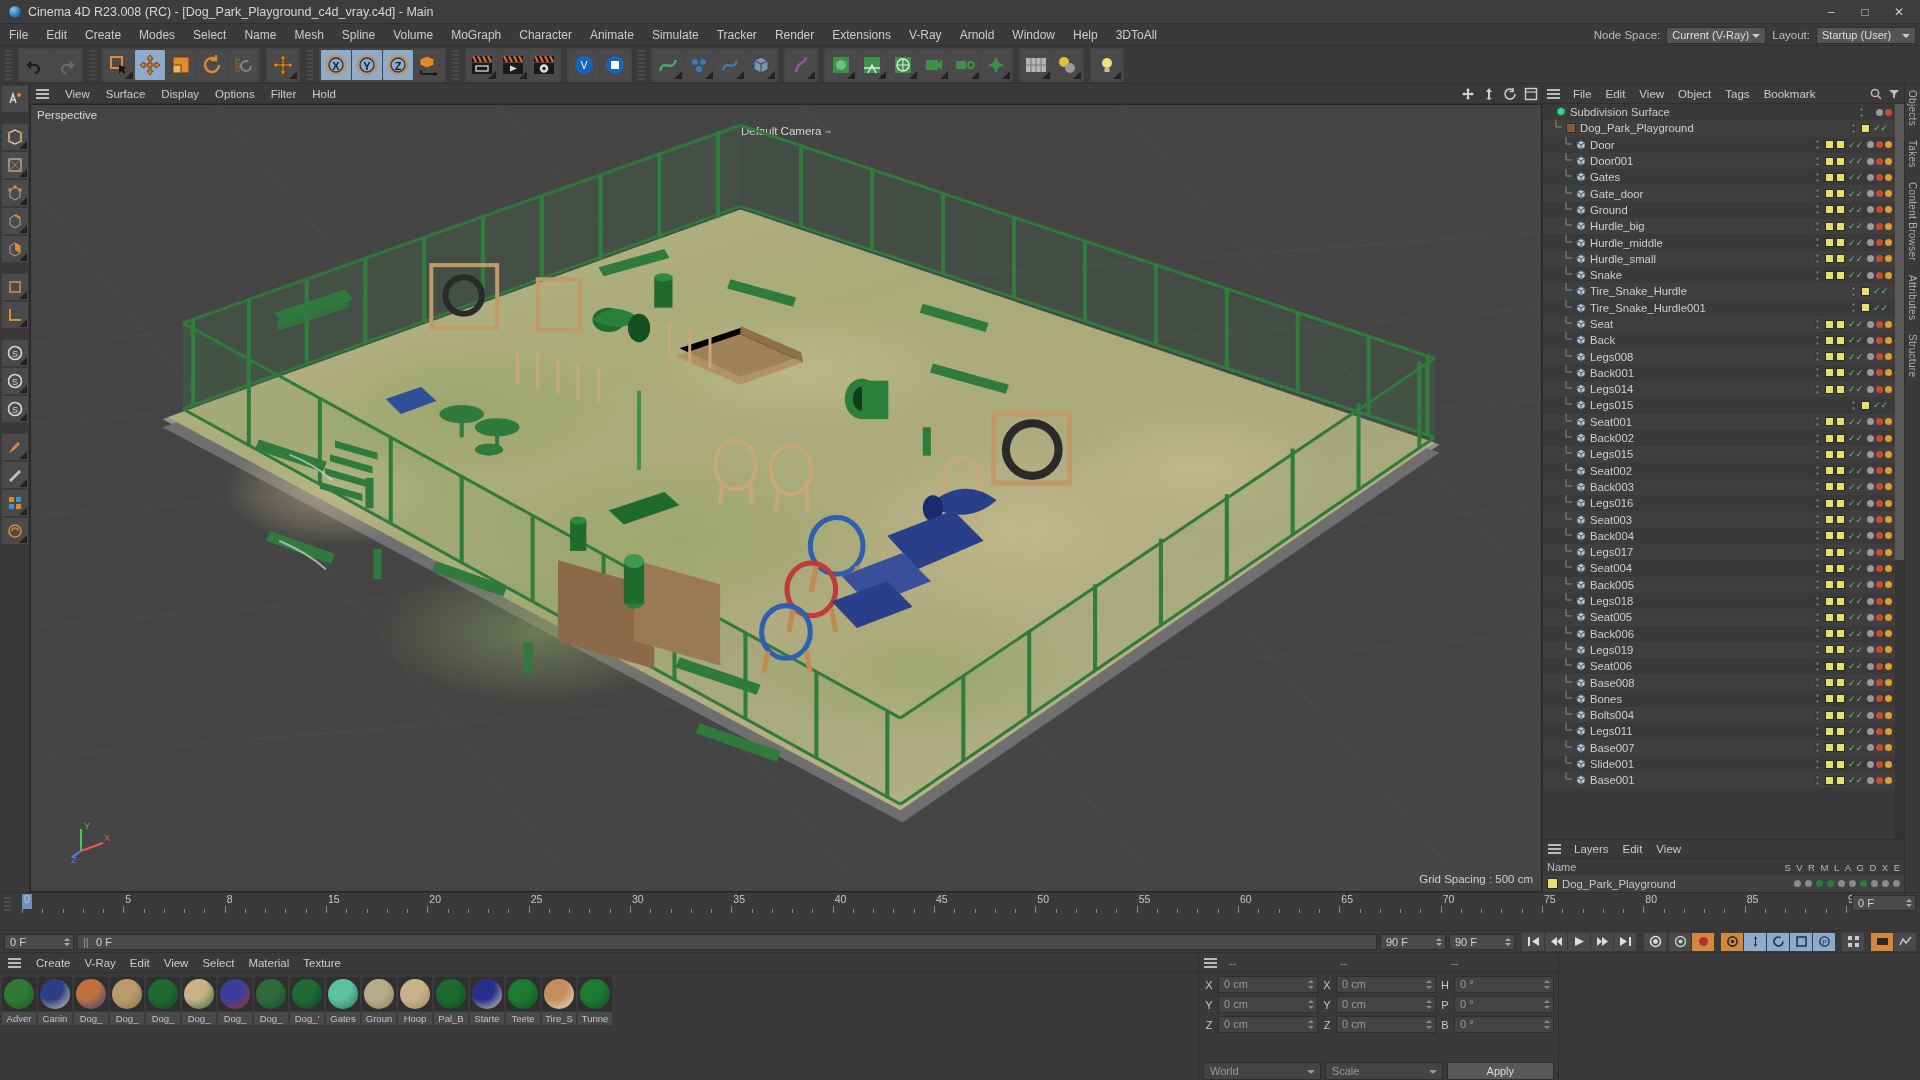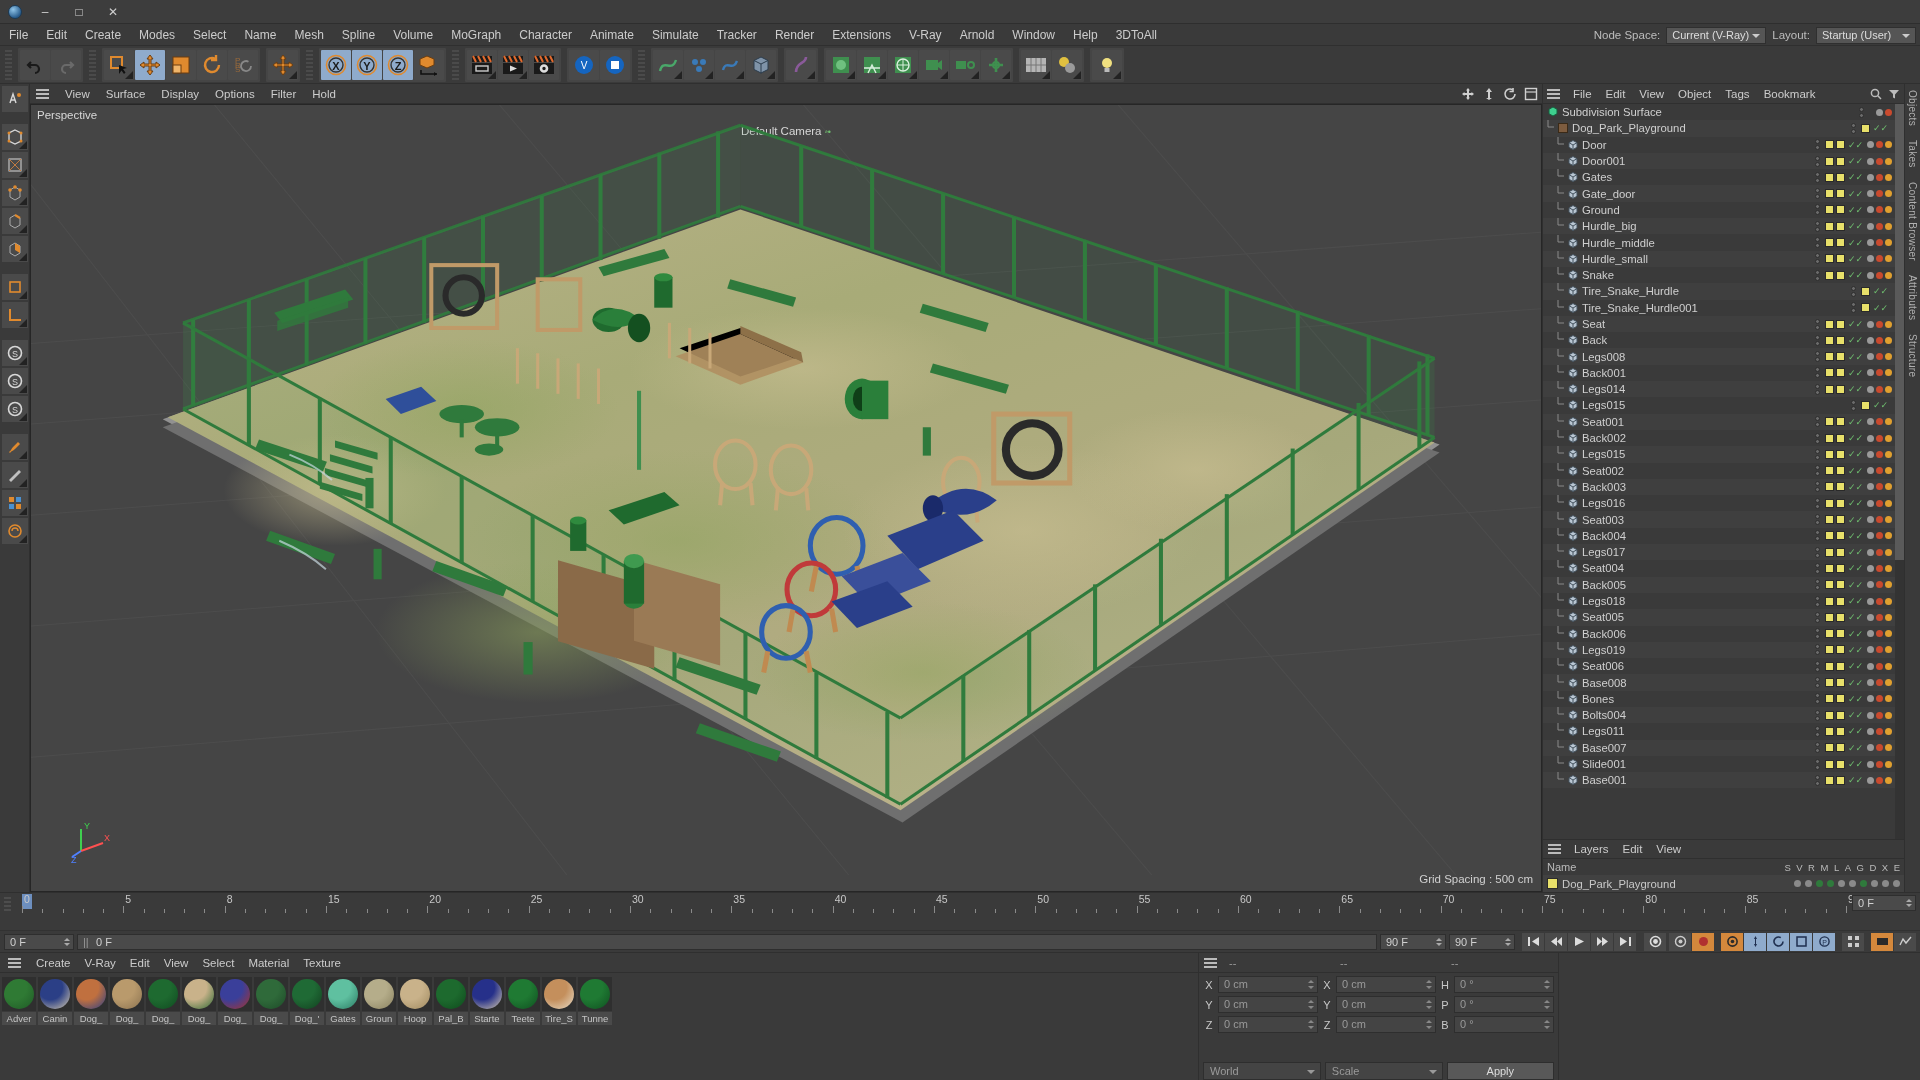--- a/index.html
+++ b/index.html
@@ -75,21 +75,21 @@
   .om-menu { height:20px; background:#3a3a3a; display:flex; align-items:center;
      border-bottom:1px solid #2f2f2f; position:relative; }
   .om-menu .menuitem { font-size:11.5px; padding:0 7px; line-height:20px; }
   .om-menu .hamb { margin:0 6px 0 4px; }
   .hamb { width:13px; height:10px; display:inline-block; position:relative; }
   .hamb i { position:absolute; left:0; width:13px; height:2px; background:#bbb; }
   .hamb i:nth-child(1){top:0}.hamb i:nth-child(2){top:4px}.hamb i:nth-child(3){top:8px}
   .om-search { position:absolute; right:4px; display:flex; gap:6px; align-items:center; }
   .om-list { flex:1; overflow:hidden; position:relative; background:#3a3a3a; }
   .om-row { height:16.3px; display:flex; align-items:center; position:relative;
-     font-size:11.3px; color:#cfcfcf; padding-left:0; }
+     font-size:11.3px; color:#cfcfcf; padding-left:8px; }
   .om-row.alt { background:#3f3f3f; }
   .om-indent { display:inline-block; }
   .om-icon { width:12px; height:12px; margin-right:3px; flex:none; }
   .om-name { white-space:nowrap; overflow:hidden; text-overflow:ellipsis; flex:1; }
   .om-tags { display:flex; align-items:center; gap:2px; margin-right:3px; }
   .om-dot { width:7px; height:7px; border-radius:50%; }
   .om-chip { width:9px; height:9px; border:1px solid #2a2a2a; }
   .om-vis { display:flex; flex-direction:column; gap:1px; margin-right:5px; }
   .om-vis span { width:5px;height:5px;border-radius:50%;background:#6a6a6a;border:1px solid #2e2e2e;}
   .om-check { color:#6fbf6f; font-size:9px; margin-right:4px; }
@@ -183,20 +183,21 @@
 
   .scene { position:absolute; inset:0; }
 </style>
 </head>
 <body>
 
 <div class="app">
 
   <div class="titlebar">
     <div class="c4d-logo"></div>
+    <div class="title-text">Cinema 4D R23.008 (RC) - [Dog_Park_Playground_c4d_vray.c4d] - Main</div>
     <div class="win-btns">
       <div class="win-btn">–</div>
       <div class="win-btn">□</div>
       <div class="win-btn close">✕</div>
     </div>
   </div>
 
   <div class="menubar">
     <div id="menu-items" style="display:flex">
         <div class="menuitem">File</div>

